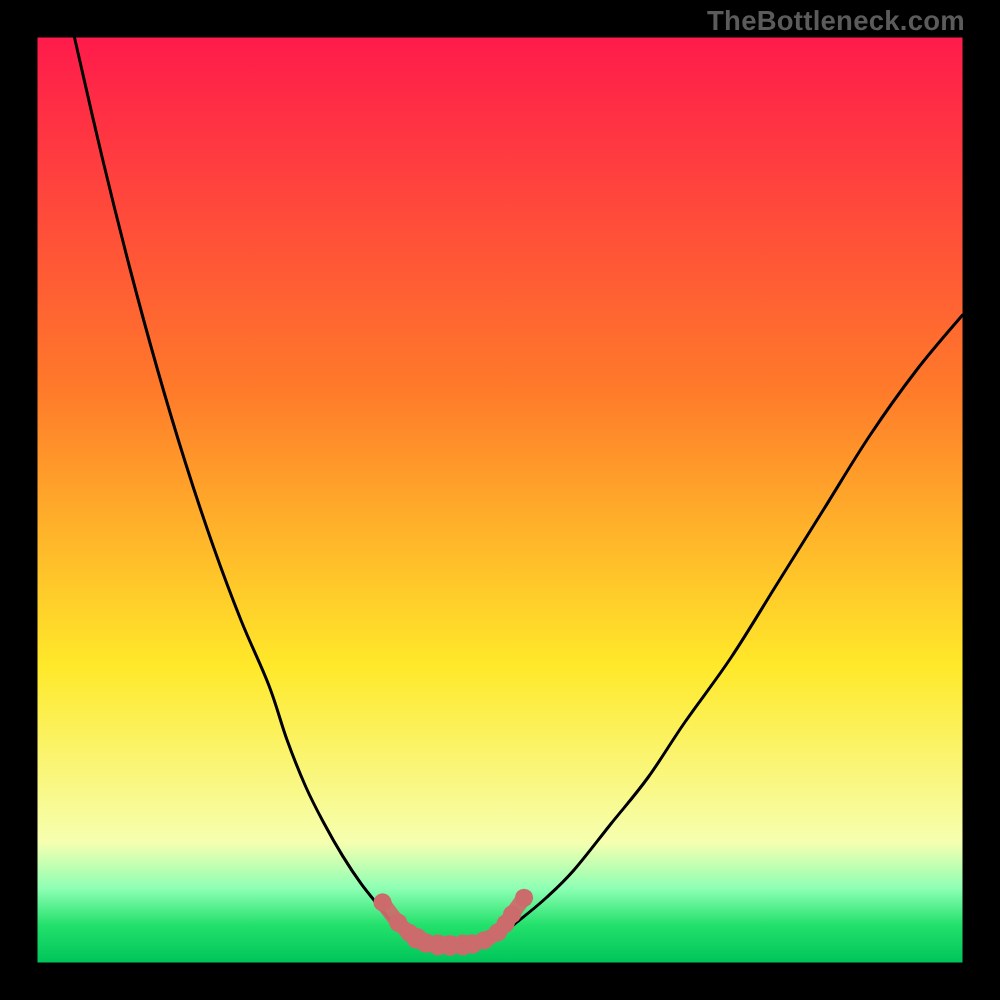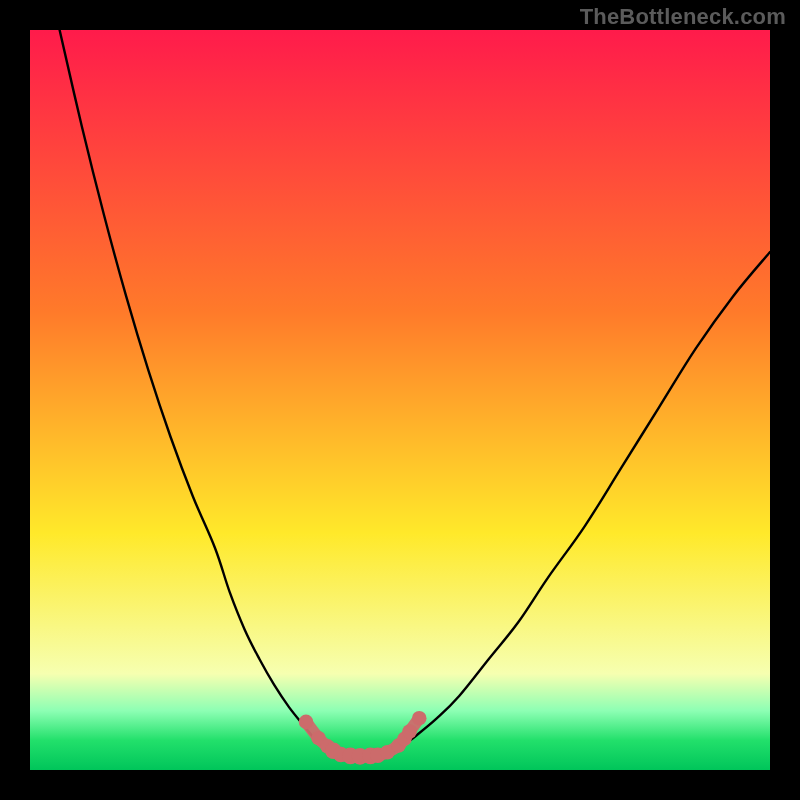--- a/index.html
+++ b/index.html
@@ -12,21 +12,21 @@
     font-family: Arial, Helvetica, sans-serif;
   }
   #stage {
     position: relative;
     width: 800px;
     height: 800px;
   }
   #watermark {
     position: absolute;
     top: 4px;
-    right: 14px;
+    right: 28px;
     color: #5b5b5b;
     font-size: 22px;
     font-weight: 600;
     letter-spacing: 0.2px;
     z-index: 10;
     user-select: none;
   }
   svg {
     position: absolute;
     left: 0;

